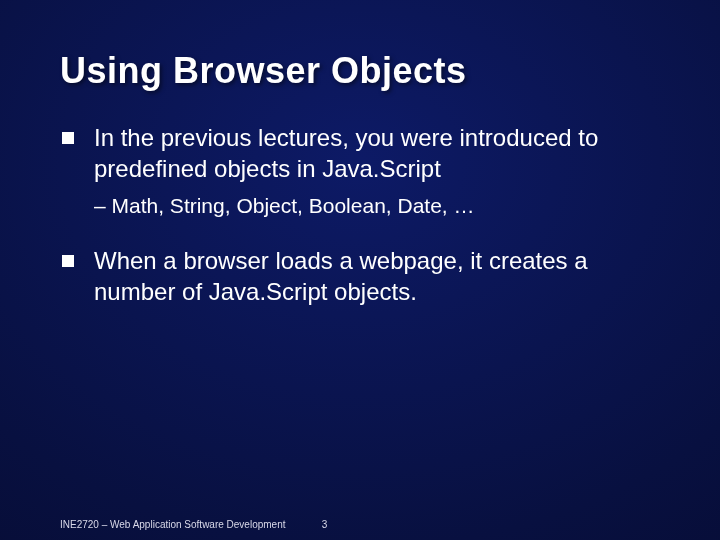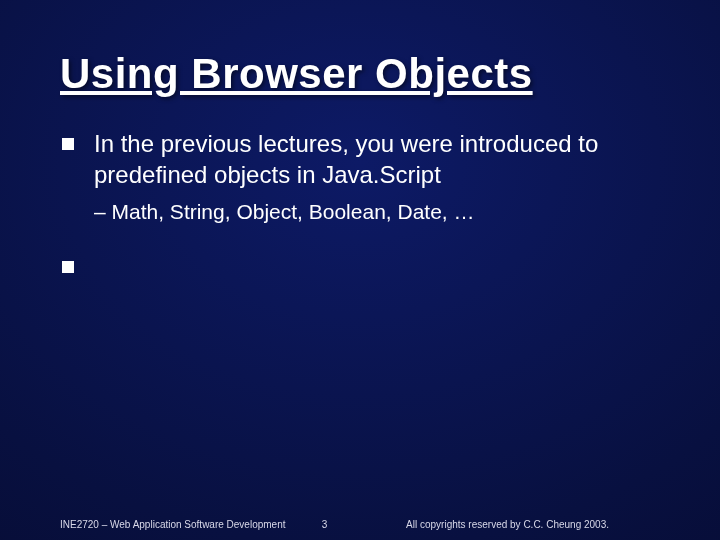--- a/index.html
+++ b/index.html
@@ -10,26 +10,25 @@
     color: #fff;
     position: relative;
   }
   .slide {
     width: 720px;
     height: 540px;
     padding: 50px 60px 0 60px;
     position: relative;
   }
   .title {
-    font-size: 42px;
+    font-size: 36px;
     font-weight: bold;
     letter-spacing: 0.5px;
     margin-bottom: 30px;
     text-shadow: 2px 2px 4px rgba(0,0,0,0.5);
-    text-decoration: underline;
   }
   .list { list-style: none; }
   .item {
     position: relative;
     padding-left: 34px;
     margin-bottom: 8px;
     font-size: 24px;
     line-height: 1.3;
     margin-top: 24px;
   }
@@ -74,21 +73,21 @@
       <span>In the previous lectures, you were introduced to predefined objects in Java.Script</span>
     </li>
     <div class="sub">– Math, String, Object, Boolean, Date, …</div>
 
     <li class="item">
       <span class="bullet"></span>
     </li>
 
     <li class="item">
       <span class="bullet"></span>
+      <span>When a browser loads a webpage, it creates a number of Java.Script objects.</span>
     </li>
   </ul>
 
   <div class="footer">
     <span>INE2720 – Web Application Software Development</span>
     <span class="center">3</span>
-    <span>All copyrights reserved by C.C. Cheung 2003.</span>
   </div>
 </div>
 
 </body></html>

